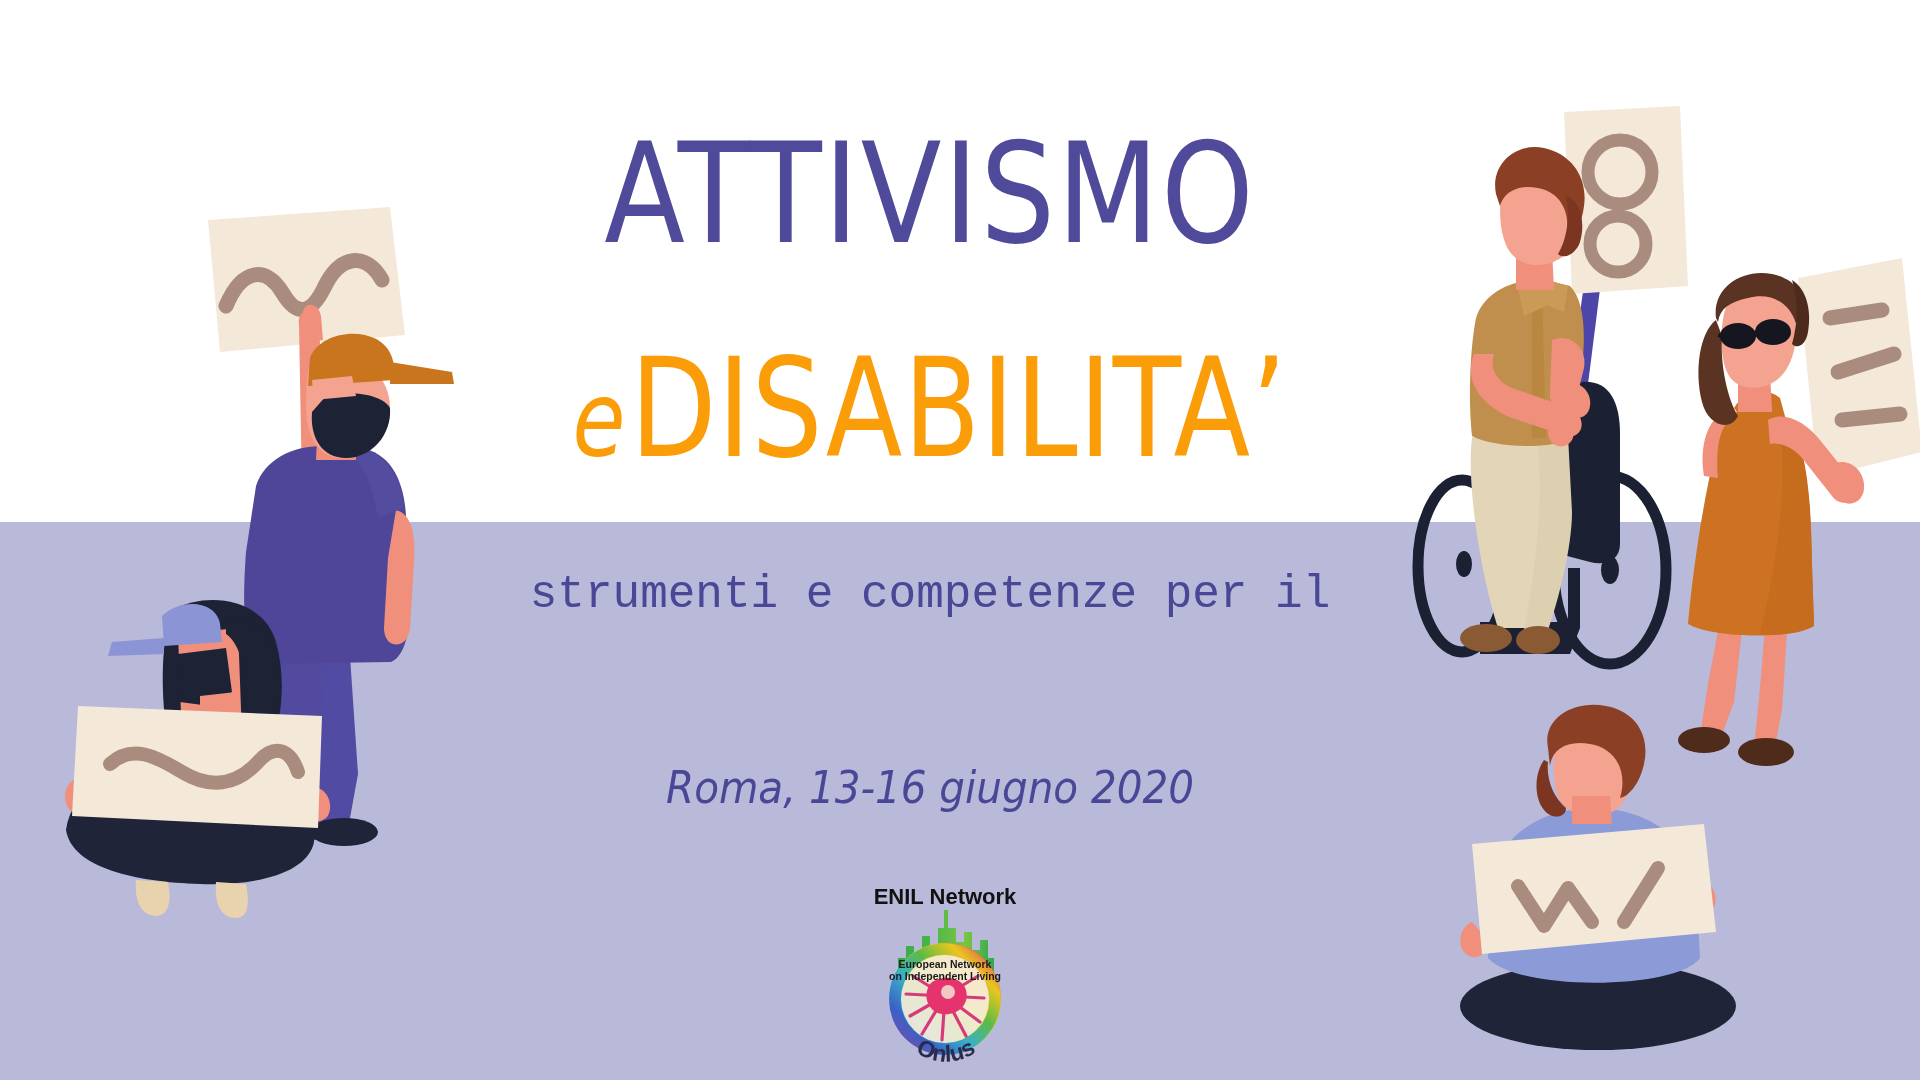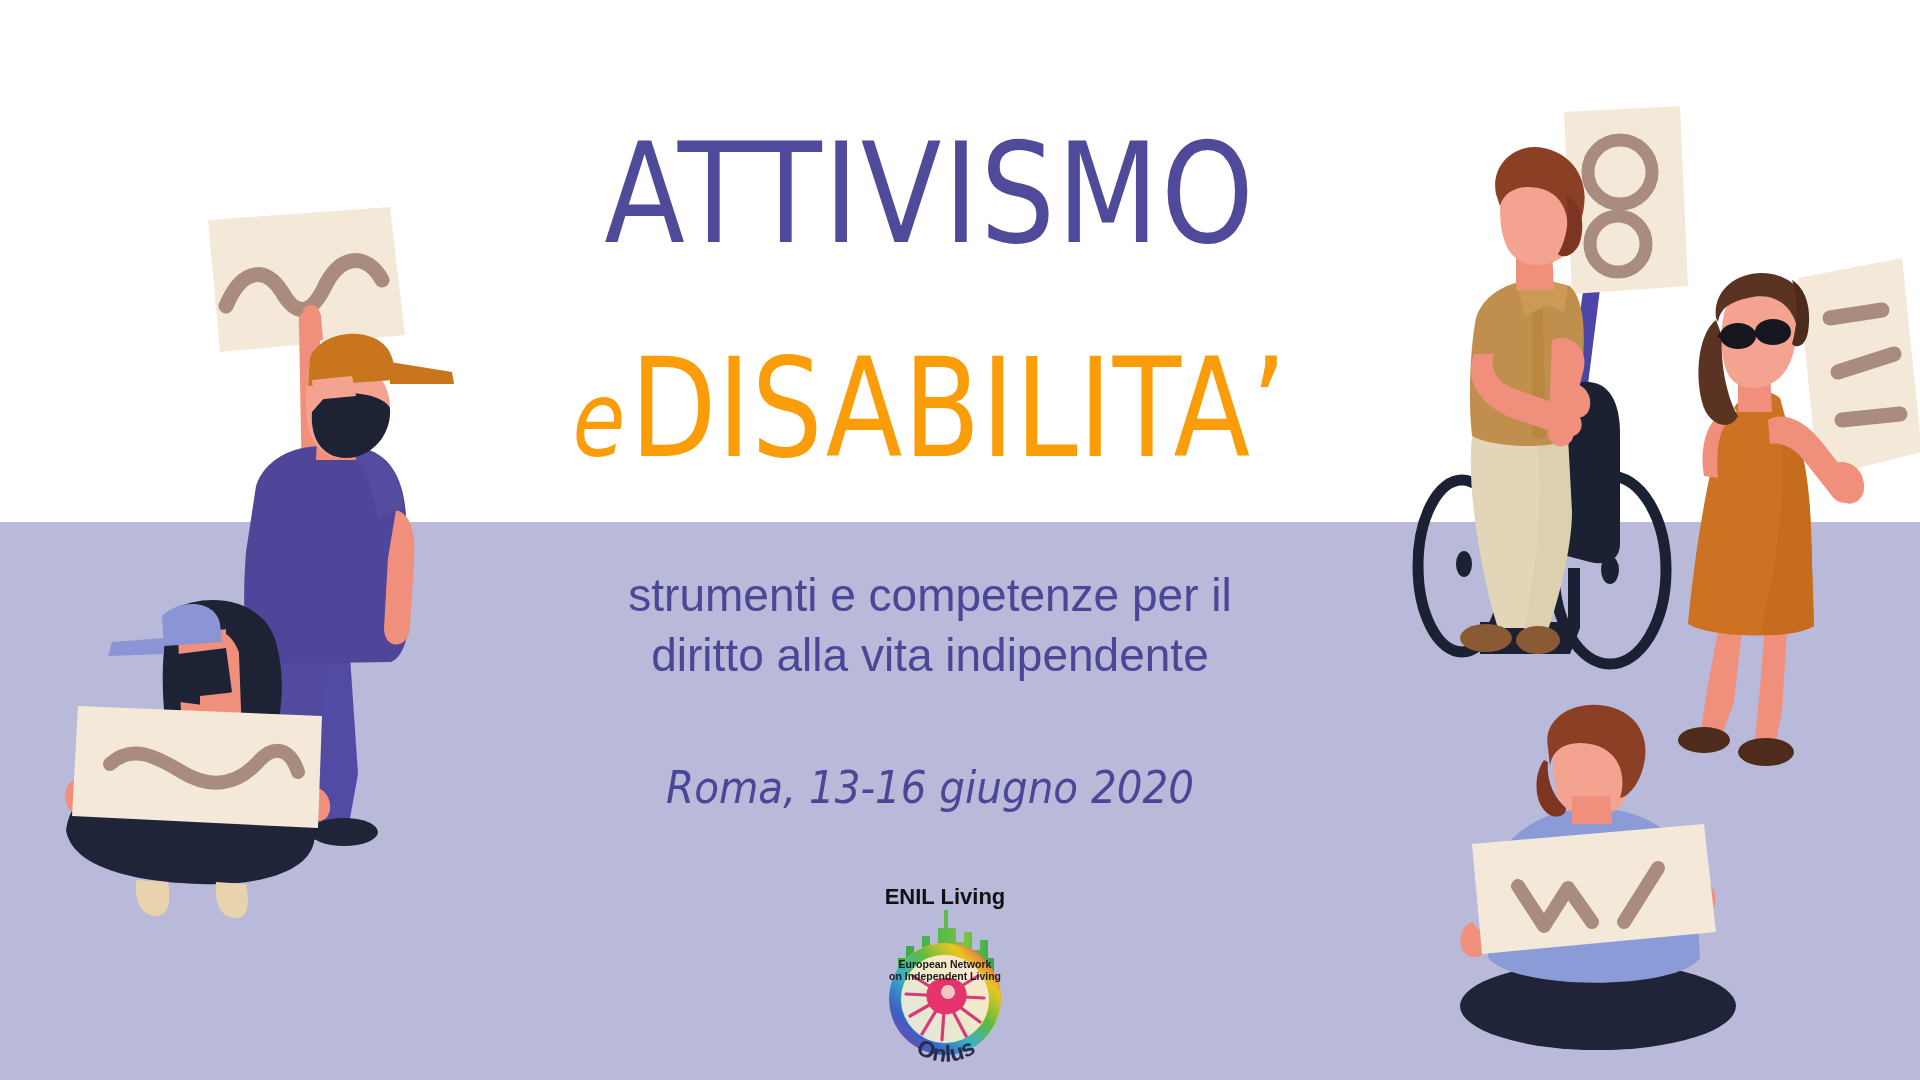--- a/index.html
+++ b/index.html
@@ -53,21 +53,21 @@
   }
   .title-2 .lead{
     font-style:italic;font-size:86px;
     padding-right:4px;
     display:inline-block;
     vertical-align:baseline;
   }
   .subtitle{
     position:absolute;left:460px;top:566px;width:940px;
     text-align:center;
-    font-family:Liberation Sans, sans-serif;
+    font-family:Liberation Mono, monospace;
     font-size:46px;line-height:1.30;
     color:#4b4696;
     letter-spacing:0px;
   }
   .subtitle .l2{display:block;}
   .dateline{
     position:absolute;left:460px;top:765px;width:940px;
     text-align:center;
     font-family:"DejaVu Sans Condensed","Liberation Sans Narrow","Liberation Sans", sans-serif;
     font-size:45px;line-height:1;
@@ -328,27 +328,26 @@
     </svg>
   </div>
 
   <div class="textblock">
     <div class="title-1">ATTIVISMO</div>
     <div class="title-2">
       <span class="lead">e</span><span>DISABILITA’</span>
     </div>
     <div class="subtitle">
       <span class="l1">strumenti e competenze per il</span>
-      <span class="l2">diritto alla vita indipendente</span>
     </div>
     <div class="dateline">Roma, 13-16 giugno 2020</div>
   </div>
 
   <div class="logo">
-    <div class="logo-word">ENIL Living</div>
+    <div class="logo-word">ENIL Network</div>
     <svg width="150" height="190" viewBox="0 0 150 190">
       <defs>
         <linearGradient id="rainbow" x1="0" y1="1" x2="1" y2="0">
           <stop offset="0%" stop-color="#7b3fa0"></stop>
           <stop offset="14%" stop-color="#3f52c0"></stop>
           <stop offset="28%" stop-color="#2f9fd8"></stop>
           <stop offset="42%" stop-color="#3fb54a"></stop>
           <stop offset="56%" stop-color="#c9d92a"></stop>
           <stop offset="70%" stop-color="#f5c21b"></stop>
           <stop offset="84%" stop-color="#ef6a2a"></stop>

